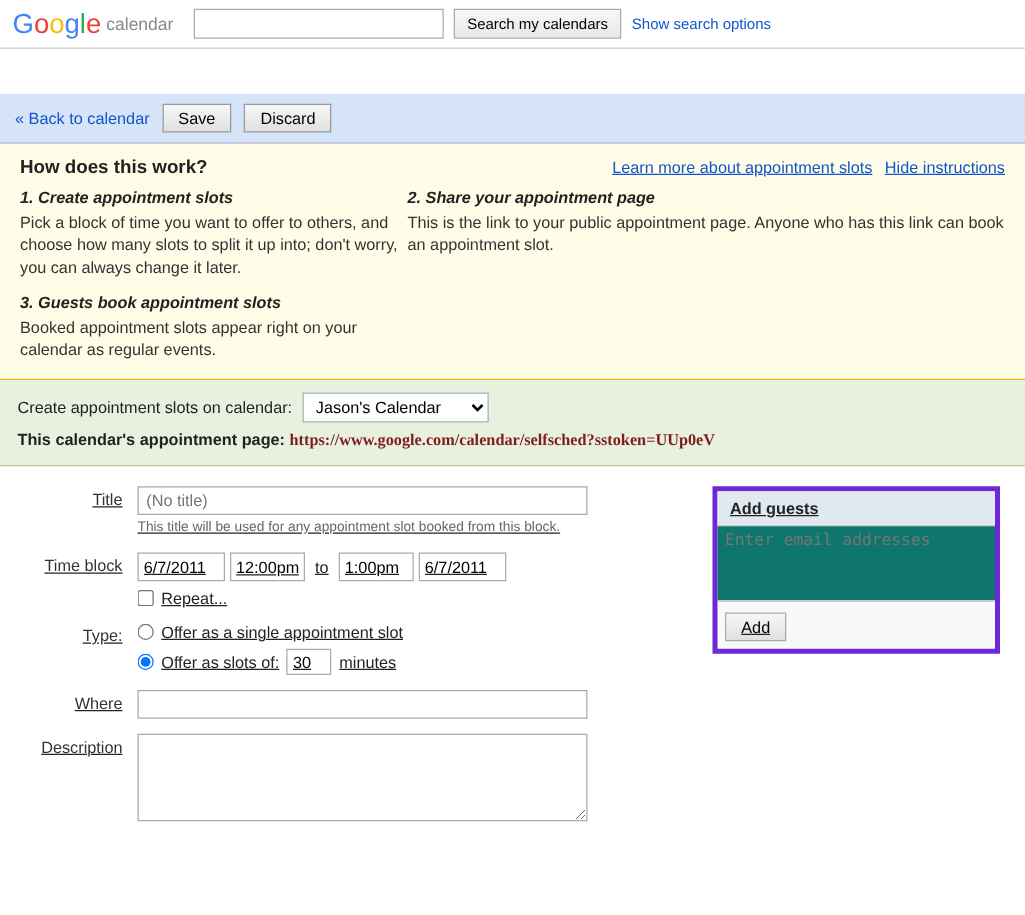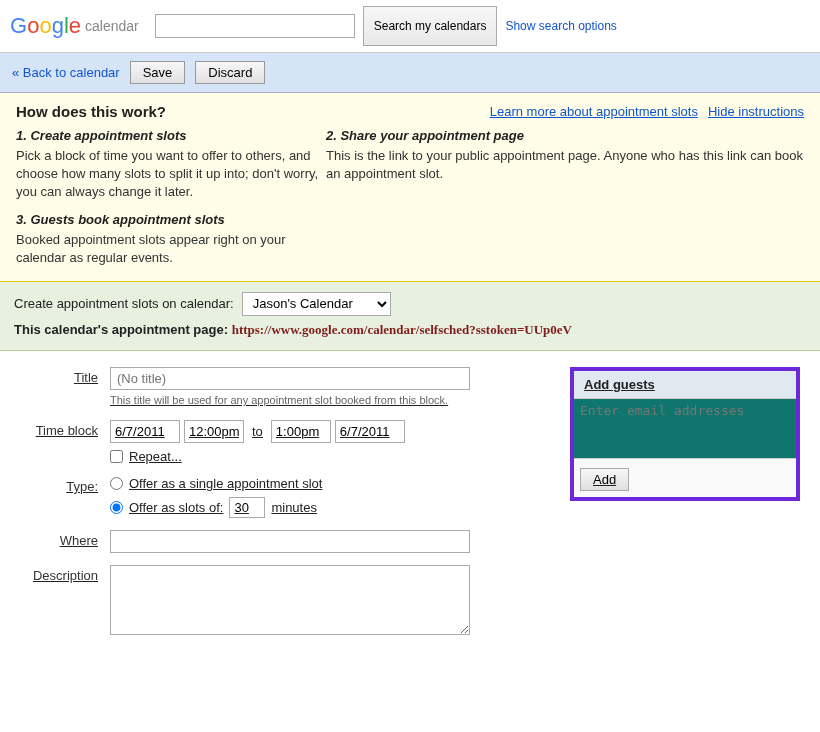--- a/index.html
+++ b/index.html
@@ -35,37 +35,38 @@
       font-size: 13px;
       width: 200px;
       height: 24px;
     }
     #search-btn {
       border: 1px solid #aaa;
       background: linear-gradient(#f7f7f7, #e8e8e8);
       padding: 2px 10px;
       font-size: 12px;
       cursor: pointer;
-      height: 40px;
+      height: 24px;
     }
     #show-search-options {
       color: #15c;
       font-size: 12px;
       text-decoration: none;
       cursor: pointer;
     }
 
     
     #toolbar {
       background: #d6e4f7;
       padding: 8px 12px;
       display: flex;
       align-items: center;
       gap: 10px;
       border-bottom: 1px solid #aac;
+      margin-top: 36px;
     }
     #back-link {
       color: #15c;
       text-decoration: none;
       font-size: 13px;
       cursor: pointer;
     }
     #back-link::before { content: '« '; }
     .toolbar-btn {
       border: 1px solid #999;

